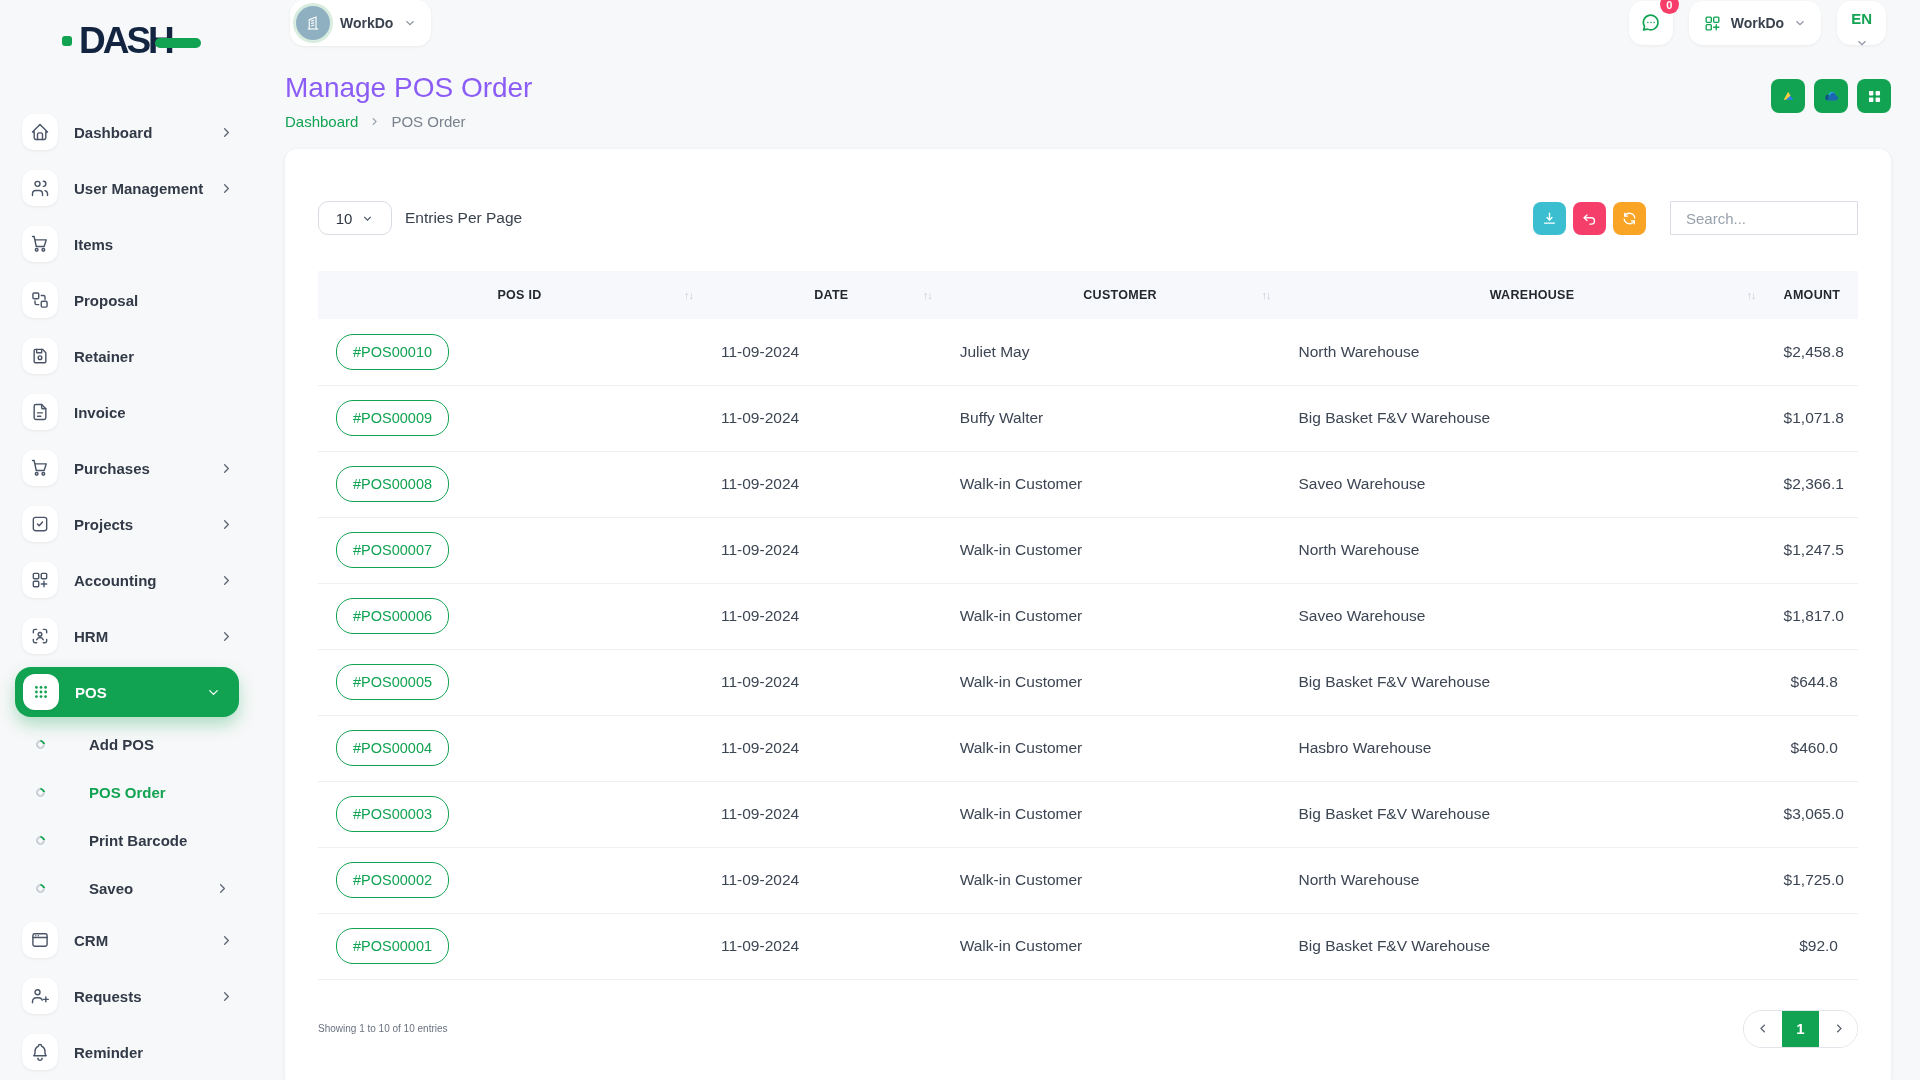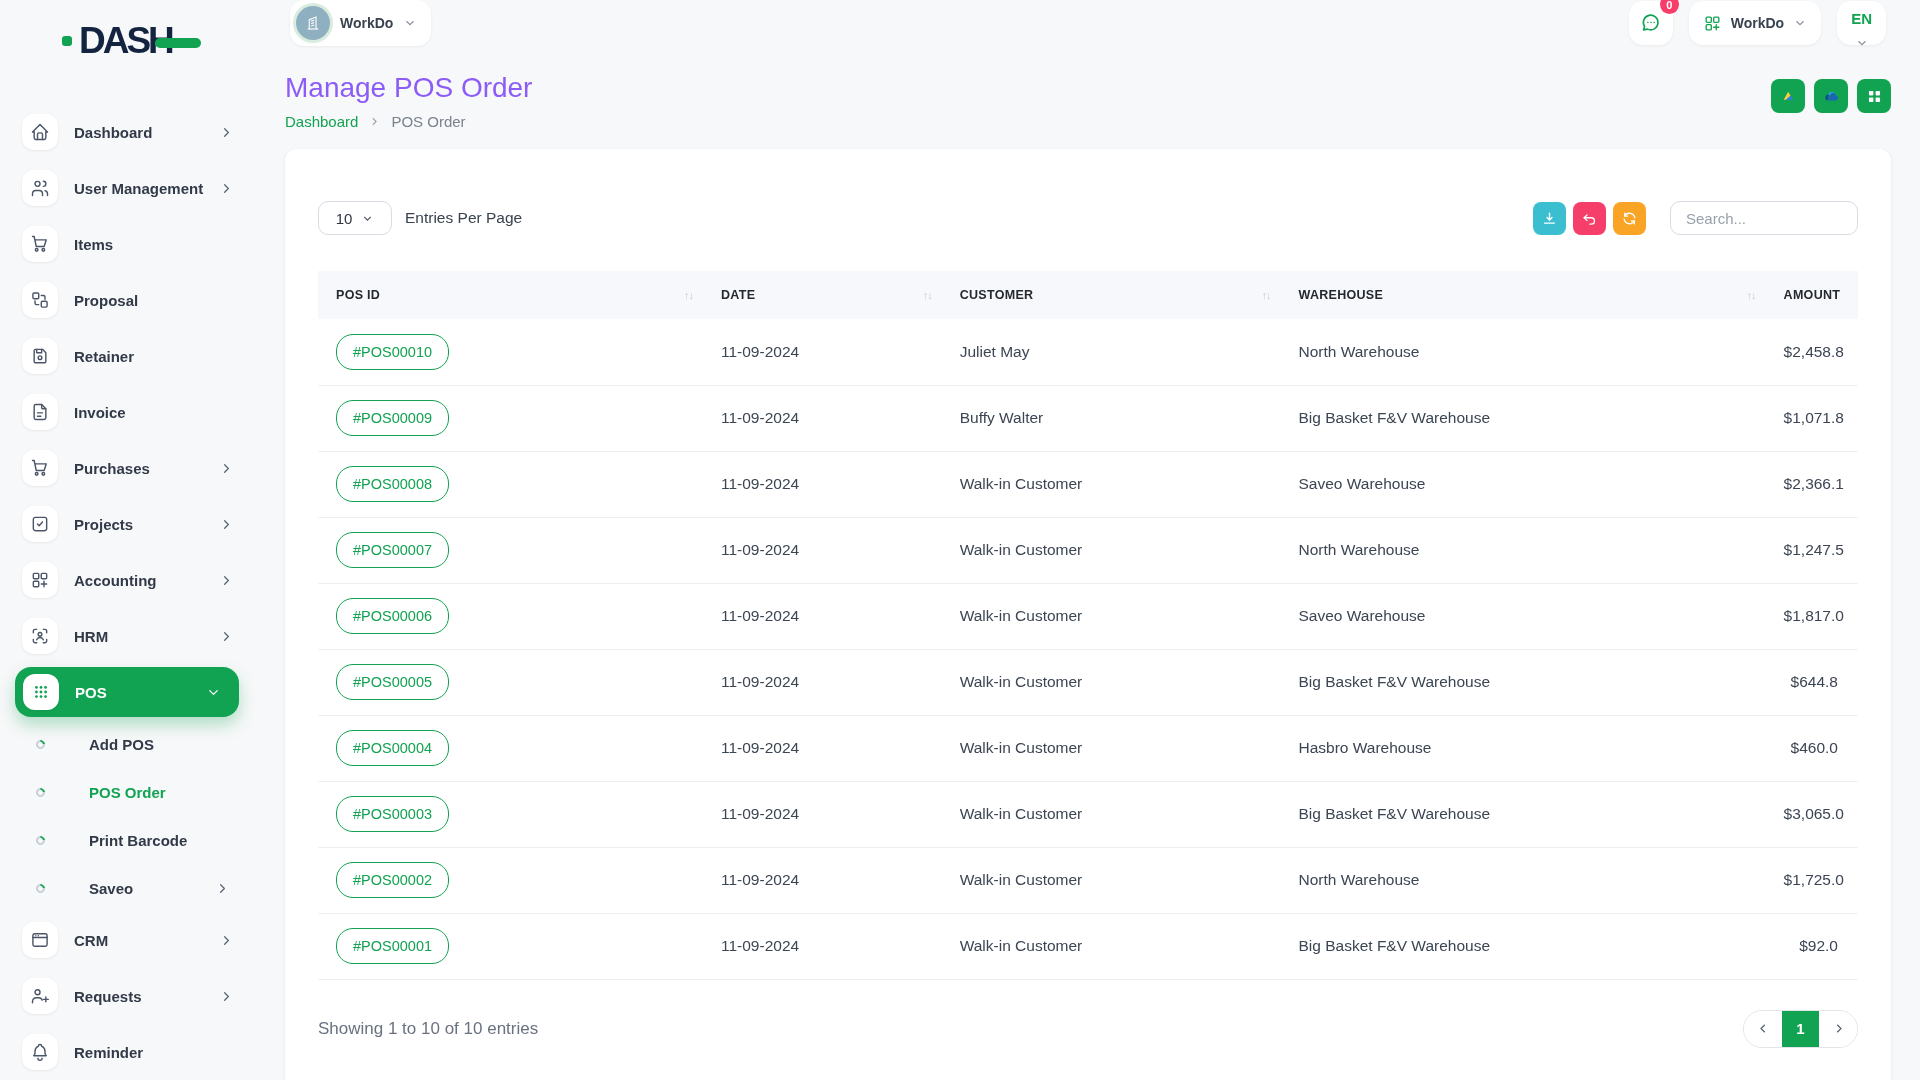--- a/index.html
+++ b/index.html
@@ -78,37 +78,37 @@
   .select-box { width:74px; height:34px; border:1px solid #d8dde3; border-radius:10px; background:#fff;
                 display:flex; align-items:center; justify-content:center; gap:9px; font-size:15px; color:#2e3440; cursor:pointer; }
   .select-box svg { width:13px; height:13px; stroke:#4a5568; stroke-width:2.2; fill:none; }
   .controls-label { margin-left:13px; font-size:15.5px; color:#39424e; }
   .controls-right { margin-left:auto; display:flex; align-items:center; gap:7px; }
   .tool-btn { width:33px; height:33px; border:none; border-radius:8px; display:flex; align-items:center; justify-content:center; cursor:pointer; }
   .tool-btn svg { width:17px; height:17px; stroke:#fff; stroke-width:1.9; fill:none; stroke-linecap:round; stroke-linejoin:round; }
   .tool-export { background:#3BBFD0; }
   .tool-reset { background:#F63E6B; }
   .tool-refresh { background:#F9A425; }
-  .search-input { width:188px; height:34px; margin-left:17px; border:1px solid #d8dde3; border-radius:10px;
+  .search-input { width:188px; height:34px; margin-left:17px; border:1px solid #d8dde3; border-radius:1px;
                   padding:0 15px; font-size:15px; color:#39424e; outline:none; font-family:inherit; }
   .search-input::placeholder { color:#98a1ab; }
 
   table { width:100%; border-collapse:collapse; margin-top:36px; table-layout:fixed; }
-  thead th { background:#f7f8fb; height:48px; text-align:left; font-size:12.5px; font-weight:700; letter-spacing:.3px;
+  thead th { background:#f7f8fb; height:48px; text-align:center; font-size:12.5px; font-weight:700; letter-spacing:.3px;
              color:#23292f; padding-left:18px; position:relative; cursor:pointer; }
   th.col-id { width:25%; } th.col-date { width:15.5%; } th.col-customer { width:22%; }
   th.col-warehouse { width:31.5%; } th.col-amount { width:6%; text-align:right; padding-right:20px; }
   .sort { position:absolute; right:10px; top:50%; transform:translateY(-52%); font-size:11px; color:#c6ccd6; letter-spacing:-1px; }
   tbody td { height:66px; border-bottom:1px solid #edeff2; font-size:15.5px; color:#3c4553; padding-left:18px; }
   td.amount { text-align:right; padding-right:20px; }
   .pos-badge { display:inline-block; padding:9px 16px; border:1px solid #12A352; border-radius:17px;
                color:#12A352; font-size:14.5px; font-weight:500; cursor:pointer; background:#fff; }
 
   .table-footer { display:flex; align-items:center; margin-top:30px; }
-  .showing { font-size:17px; color:#6a7280; }
+  .showing { font-size:10px; color:#6a7280; }
   .pager { margin-left:auto; display:flex; align-items:stretch; height:38px; border:1px solid #e1e5ea; border-radius:19px;
            background:#fff; overflow:hidden; }
   .pager-btn { width:38px; display:flex; align-items:center; justify-content:center; cursor:pointer; background:#fff; border:none; }
   .pager-btn svg { width:15px; height:15px; stroke:#5b6470; stroke-width:2; fill:none; }
   .pager-page { width:37px; display:flex; align-items:center; justify-content:center; background:#12A352; color:#fff;
                 font-size:15px; font-weight:600; cursor:pointer; }
 </style>
 </head>
 <body>
 

